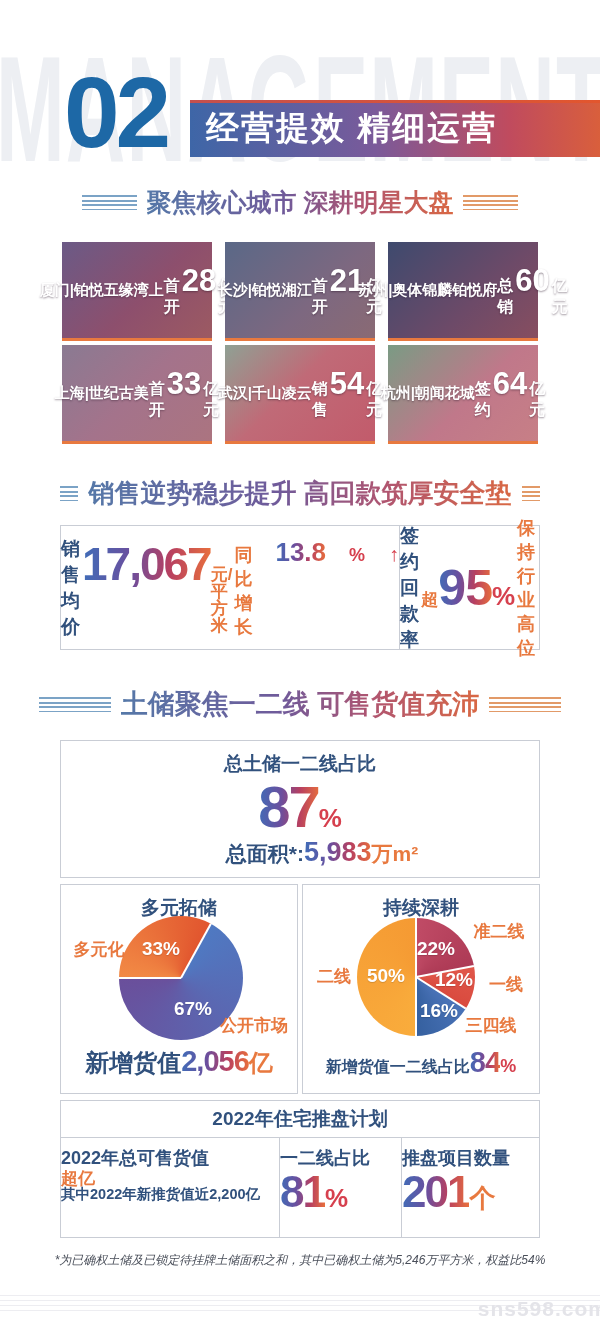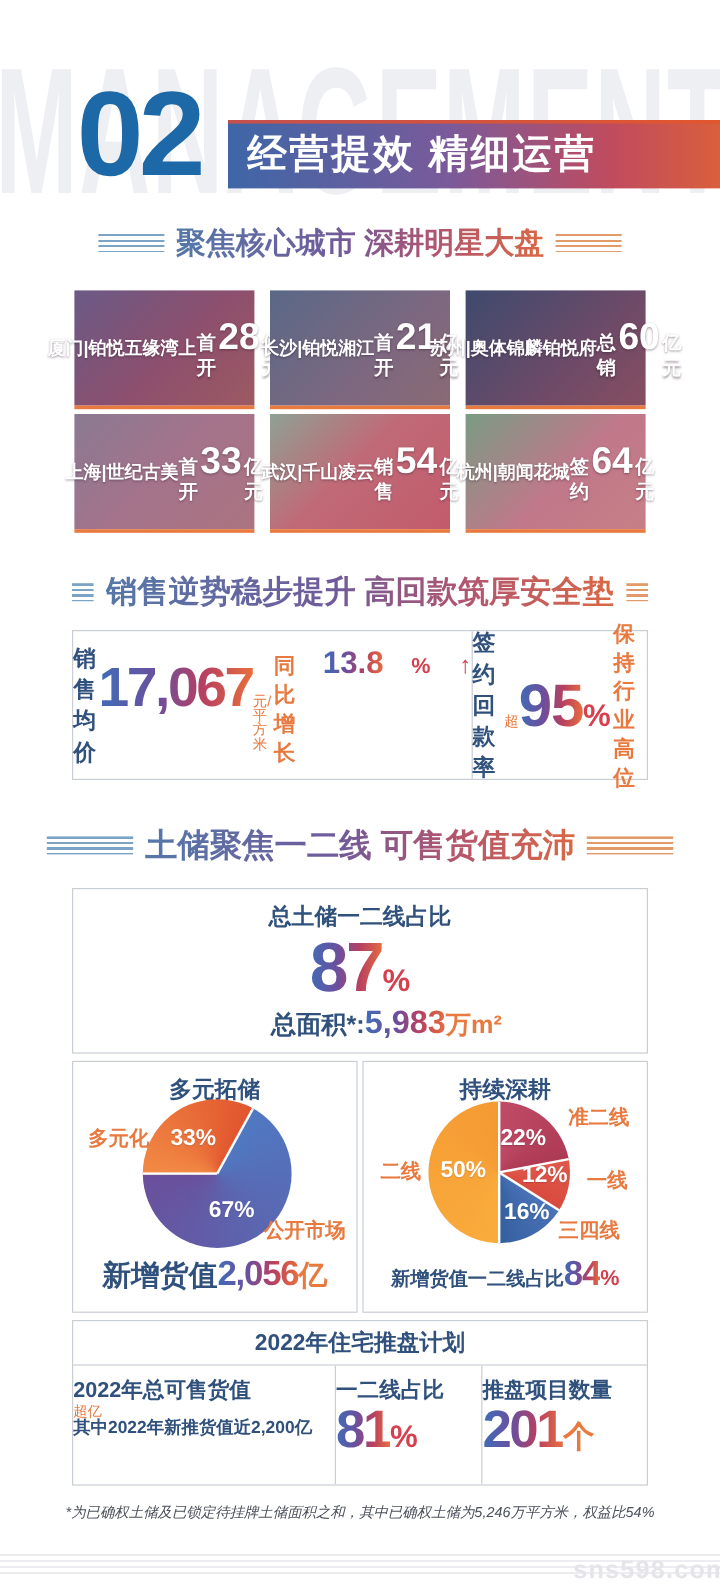--- a/index.html
+++ b/index.html
@@ -56,21 +56,21 @@
         -webkit-background-clip:text;background-clip:text;color:transparent;font-weight:800;}
   
   .sales-box{left:60px;top:525px;width:480px;height:125px;display:flex;}
   .sales-box .col{flex:1;display:flex;flex-direction:row;align-items:center;
                   justify-content:center;gap:2px;}
   .sales-box .col-r{border-left:1px solid #c9cdd5;}
   .box-title{font-size:19px;font-weight:700;color:#31517d;}
   .num-row{display:flex;align-items:baseline;line-height:1;}
   .big46{font-size:46px;letter-spacing:-2px;}
   .big50{font-size:50px;letter-spacing:-1px;}
-  .unit-18{font-size:12px;font-weight:400;}
+  .unit-18{font-size:17px;font-weight:700;}
   .sub-row{display:flex;align-items:baseline;font-weight:700;gap:23px;}
   .sub-row .lbl{font-size:18px;}
   .big26{font-size:26px;}
   .pct-sm{font-size:18px;font-weight:800;}
   .arrow{font-size:20px;font-weight:800;margin-left:1px;}
   
   .land-top{left:60px;top:740px;width:480px;height:138px;display:flex;flex-direction:column;
             align-items:center;justify-content:center;gap:1px;}
   .big58{font-size:58px;letter-spacing:-2px;}
   .pct-md{font-size:26px;font-weight:800;}

